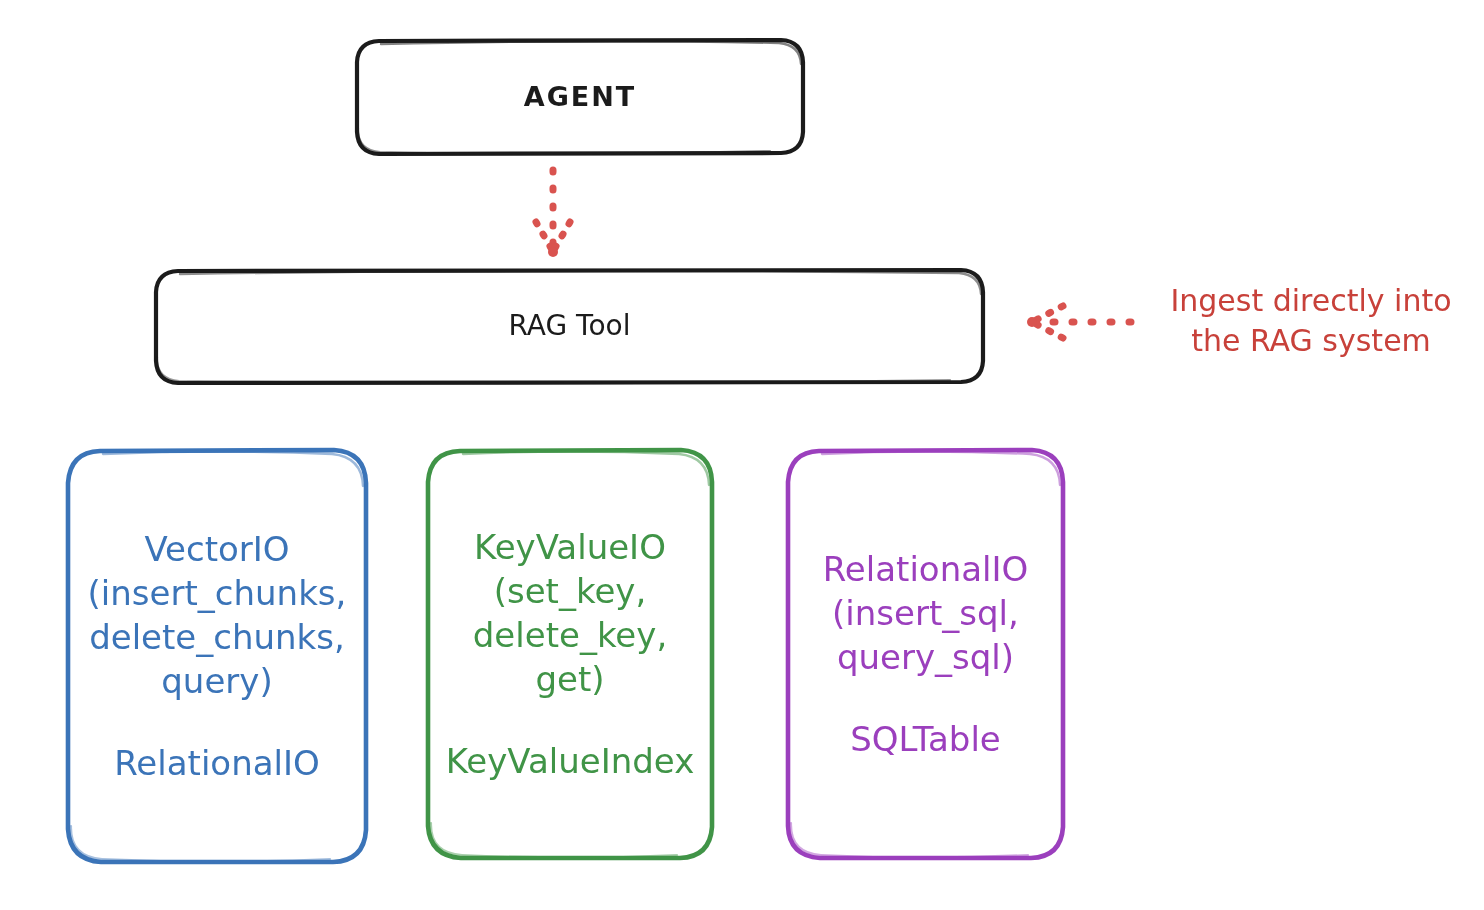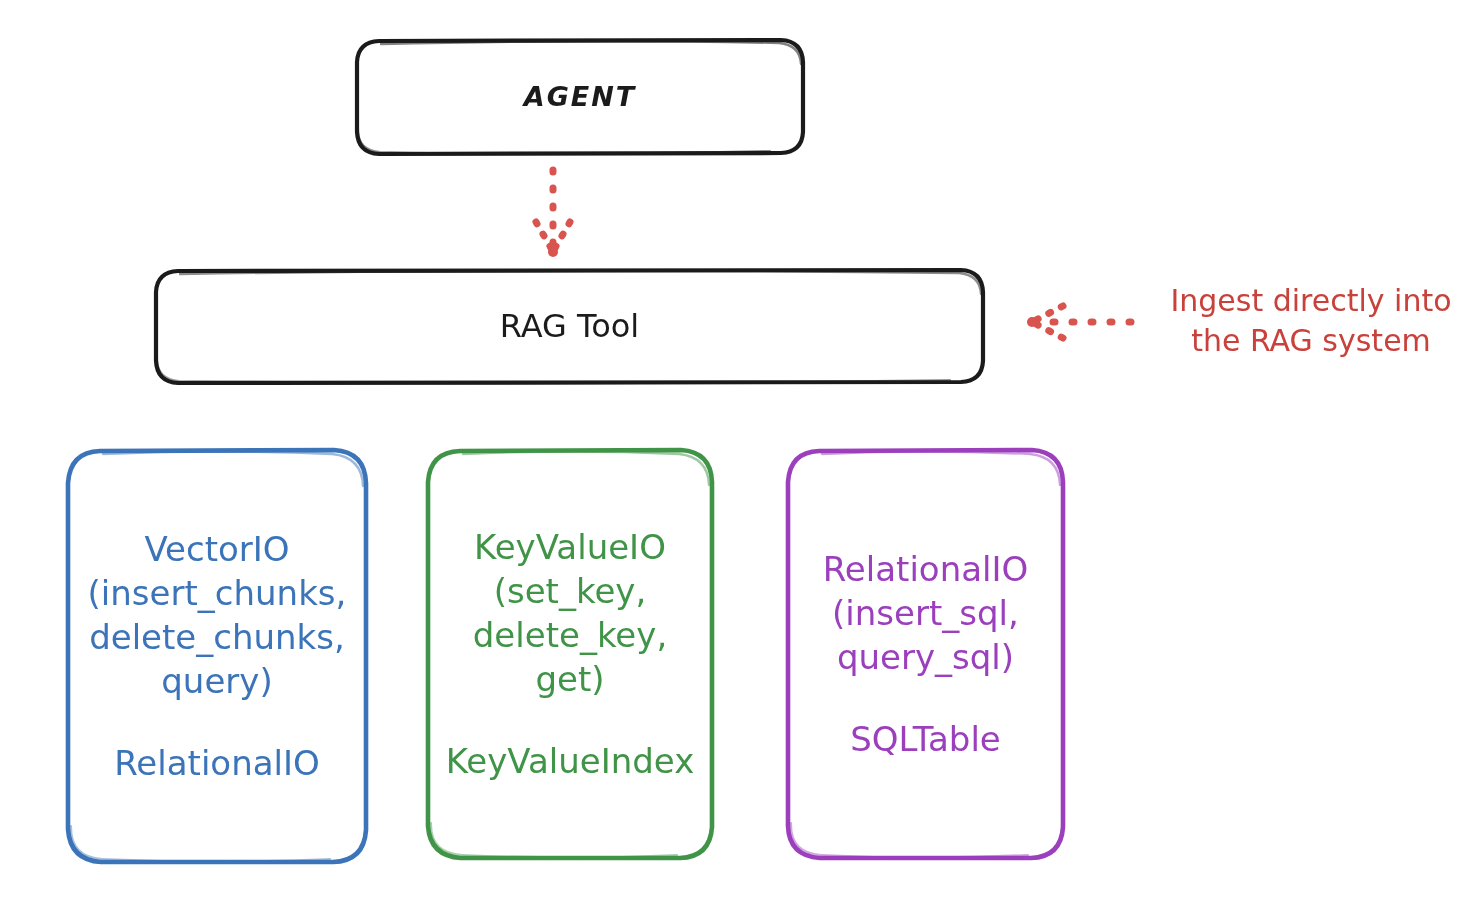--- a/index.html
+++ b/index.html
@@ -43,35 +43,34 @@
 
   
   #node-agent {
     left: 357px;
     top: 40px;
     width: 446px;
     height: 114px;
   }
   #node-agent .node-label {
     font-size: 27px;
-    font-style: italic;
     font-weight: 700;
     letter-spacing: 2px;
     color: #1b1b1b;
   }
 
   
   #node-ragtool {
     left: 156px;
     top: 270px;
     width: 827px;
     height: 113px;
   }
   #node-ragtool .node-label {
-    font-size: 32px;
+    font-size: 28px;
     font-weight: 500;
     color: #1b1b1b;
   }
 
   
   #node-vectorio {
     left: 68px;
     top: 450px;
     width: 298px;
     height: 412px;

